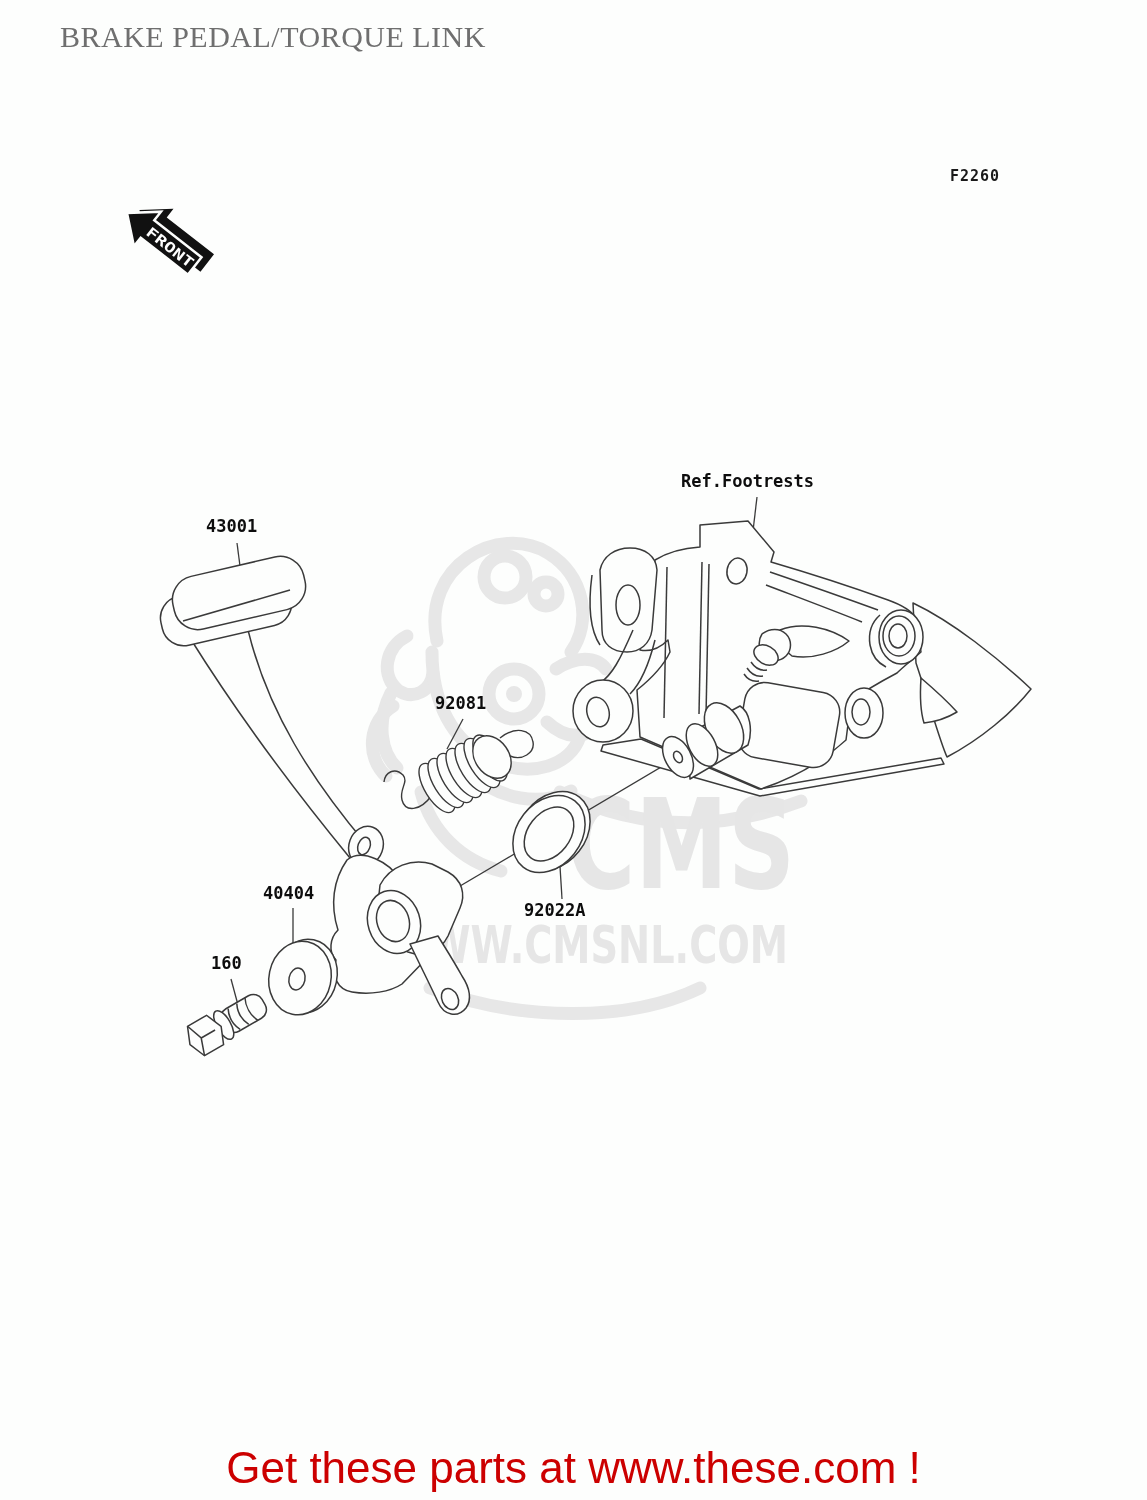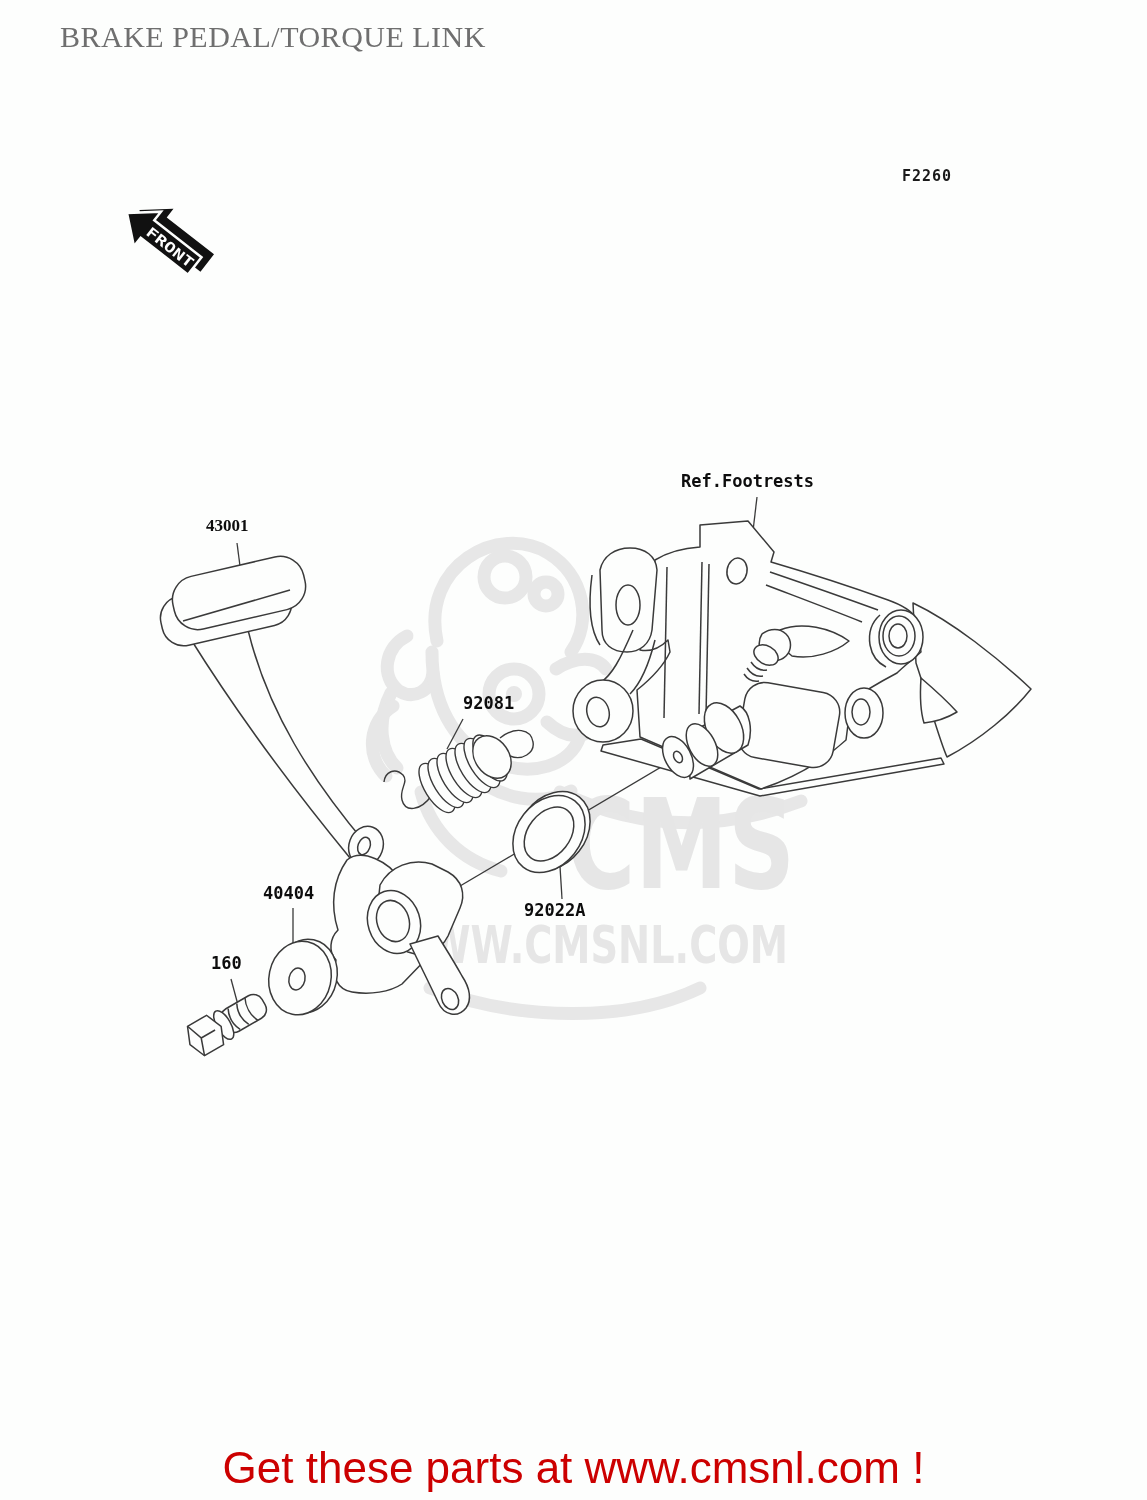--- a/index.html
+++ b/index.html
@@ -11,33 +11,33 @@
   }
   .page{position:absolute;inset:0;width:1147px;height:1500px;}
   svg.diagram{position:absolute;left:0;top:0;}
   .page-title{
     position:absolute;left:20px;top:20px;
     font-size:30px;color:#6f6f6f;letter-spacing:0.5px;
     font-family:Liberation Serif, serif;
     margin-left:40px;
   }
   .fig-code{
-    position:absolute;left:902px;top:167px;
+    position:absolute;left:950px;top:167px;
     font-size:15px;font-weight:bold;color:#1a1a1a;
     font-family:"DejaVu Sans Mono",monospace;letter-spacing:1px;
   }
   .part-label{
     position:absolute;
     font-family:"DejaVu Sans Mono",monospace;
     font-weight:bold;font-size:17px;color:#0d0d0d;
     letter-spacing:0px;white-space:nowrap;
   }
-  #lbl-43001 {left:206px;top:516px;font-family:Liberation Serif, serif;}
+  #lbl-43001 {left:206px;top:516px;}
   #lbl-ref   {left:681px;top:471px;}
-  #lbl-92081 {left:435px;top:693px;margin-left:28px;}
+  #lbl-92081 {left:435px;top:693px;}
   #lbl-92022 {left:263px;top:883px;}
   #lbl-92022a{left:524px;top:900px;}
   #lbl-180   {left:211px;top:953px;}
   .footer-banner{
     position:absolute;left:0;right:0;top:1443px;
     text-align:center;
     font-size:44px;color:#cc0000;
     font-family:"Liberation Sans",sans-serif;
   }
 </style>
@@ -216,14 +216,14 @@
 
   <div class="fig-code">F2260</div>
 
   <div class="part-label" id="lbl-43001">43001</div>
   <div class="part-label" id="lbl-ref">Ref.Footrests</div>
   <div class="part-label" id="lbl-92081">92081</div>
   <div class="part-label" id="lbl-92022">40404</div>
   <div class="part-label" id="lbl-92022a">92022A</div>
   <div class="part-label" id="lbl-180">160</div>
 
-  <div class="footer-banner">Get these parts at www.cmsnl.com !</div>
+  <div class="footer-banner">Get these parts at www.these.com !</div>
 </div>
 
 </body></html>

